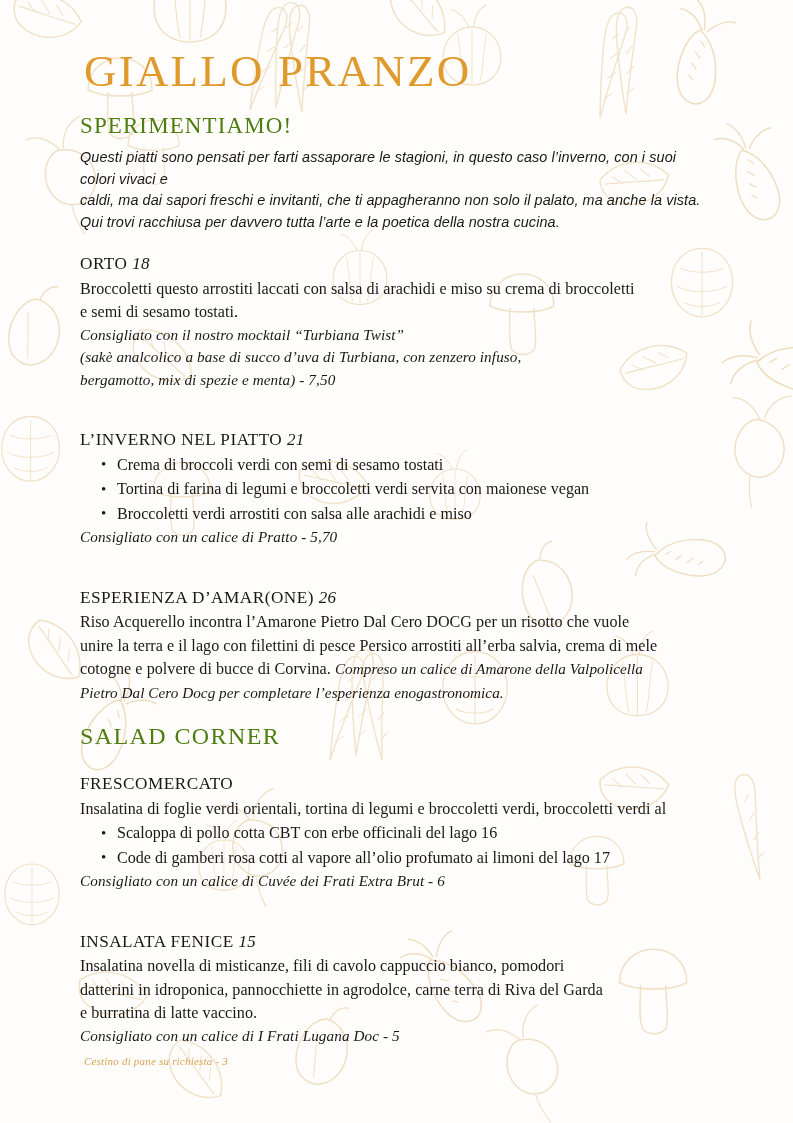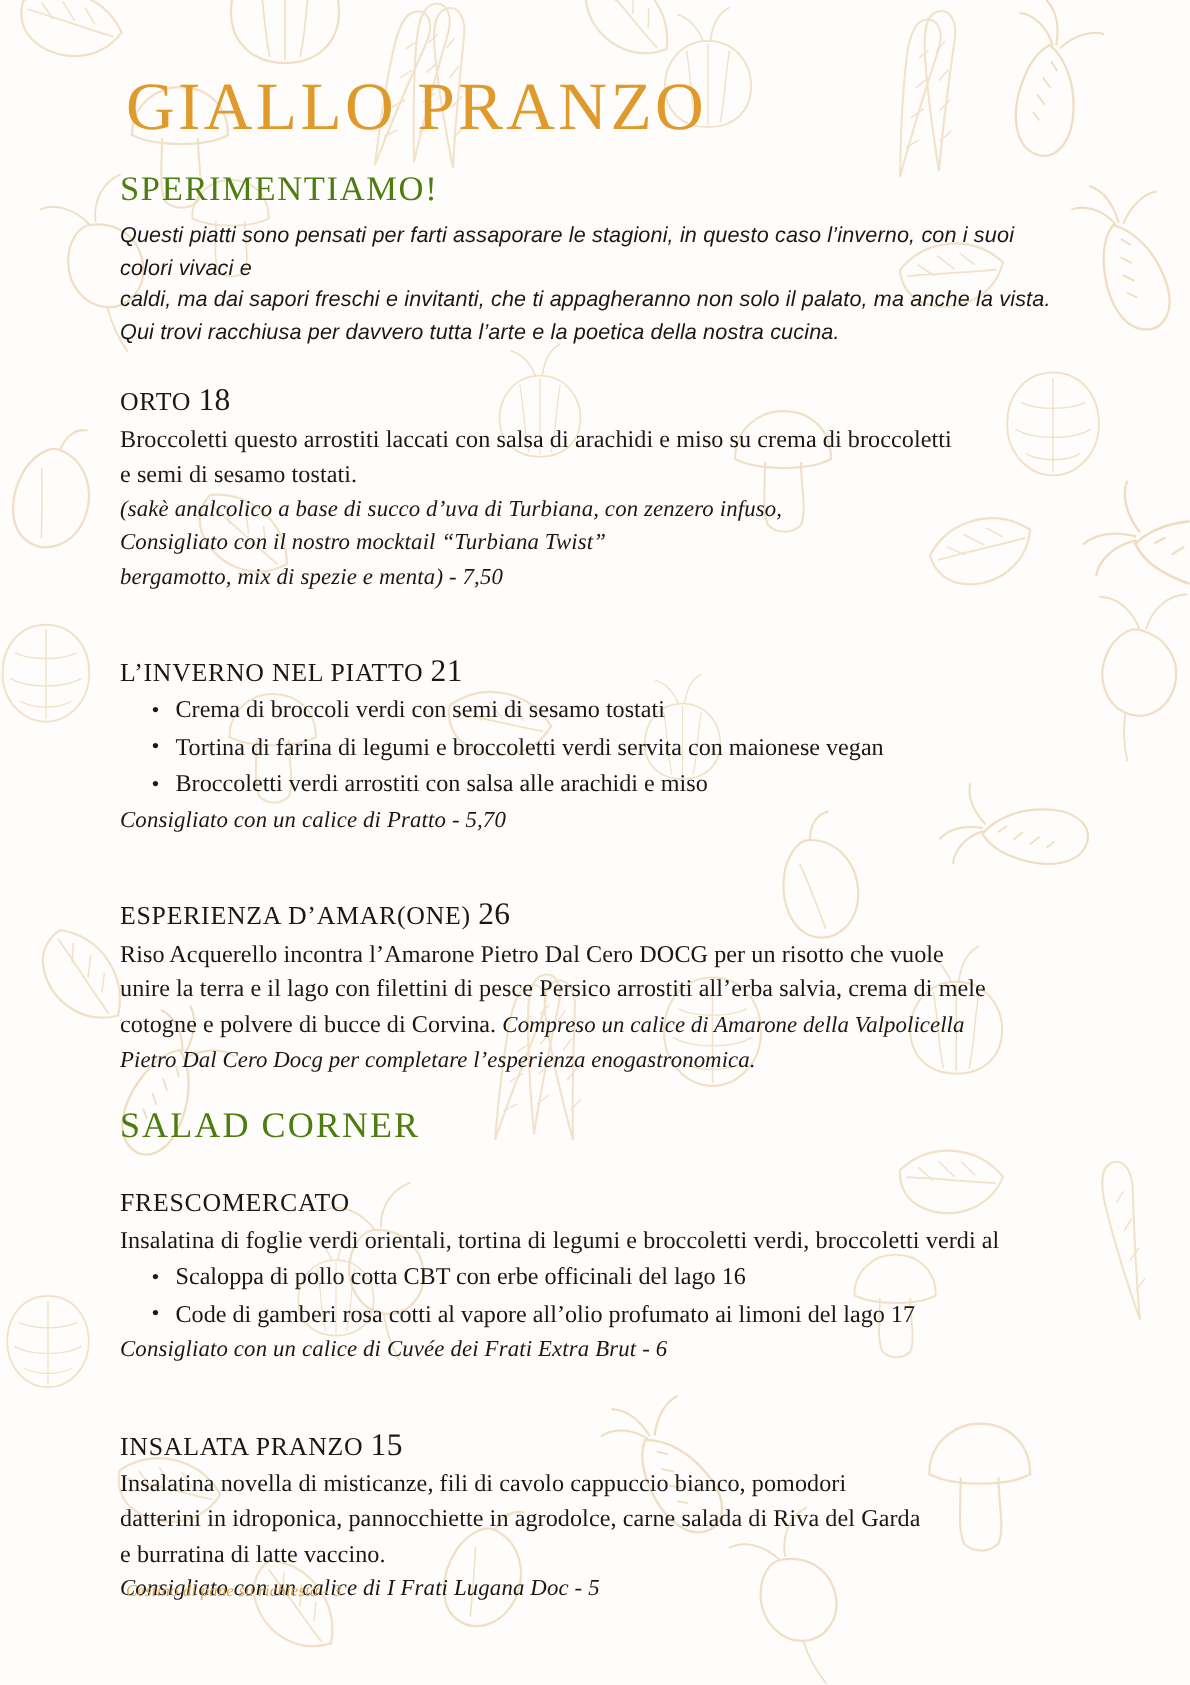--- a/index.html
+++ b/index.html
@@ -85,22 +85,23 @@
   .dish { margin-bottom: 19px; }
 
   .dish-title {
     font-size: 17.2px;
     letter-spacing: .5px;
     margin: 0 0 2px 0;
     font-weight: normal;
     line-height: 1.25;
   }
   .dish-title .price {
-    font-size: 21px;
+    font-size: 17px;
     letter-spacing: .3px;
+    font-style: italic;
   }
 
   .dish-desc {
     font-size: 16.1px;
     line-height: 23.5px;
     margin: 0;
     letter-spacing: .05px;
   }
   .dish-desc .it {
     font-style: italic;
@@ -262,22 +263,22 @@
     <div class="dish">
       <h3 class="dish-title">
         <span>ORTO</span>
         <span class="price">18</span>
       </h3>
       <p class="dish-desc">
         <span>Broccoletti questo arrostiti laccati con salsa di arachidi e miso su crema di broccoletti</span><br>
         <span>e semi di sesamo tostati.</span>
       </p>
       <p class="pairing">
+        <span>Consigliato con il nostro mocktail “Turbiana Twist”</span>
         <span>(sakè analcolico a base di succo d’uva di Turbiana, con zenzero infuso,</span>
-        <span>Consigliato con il nostro mocktail “Turbiana Twist”</span>
         <span>bergamotto, mix di spezie e menta) - 7,50</span>
       </p>
     </div>
 
     <div class="gap-lg"></div>
 
     <div class="dish">
       <h3 class="dish-title">
         <span>L’INVERNO NEL PIATTO</span>
         <span class="price">21</span>
@@ -319,26 +320,26 @@
         <li>Scaloppa di pollo cotta CBT con erbe officinali del lago 16</li>
         <li>Code di gamberi rosa cotti al vapore all’olio profumato ai limoni del lago 17</li>
       </ul>
       <p class="pairing">Consigliato con un calice di Cuvée dei Frati Extra Brut - 6</p>
     </div>
 
     <div class="gap-lg"></div>
 
     <div class="dish">
       <h3 class="dish-title">
-        <span>INSALATA PRANZO</span>
+        <span>INSALATA FENICE</span>
         <span class="price">15</span>
       </h3>
       <p class="dish-desc">
         <span>Insalatina novella di misticanze, fili di cavolo cappuccio bianco, pomodori</span><br>
-        <span>datterini in idroponica, pannocchiette in agrodolce, carne salada di Riva del Garda</span><br>
+        <span>datterini in idroponica, pannocchiette in agrodolce, carne terra di Riva del Garda</span><br>
         <span>e burratina di latte vaccino.</span>
       </p>
       <p class="pairing">Consigliato con un calice di I Frati Lugana Doc - 5</p>
     </div>
 
   </div>
 
   <div class="footnote">Cestino di pane su richiesta - 3</div>
 
 </div>

